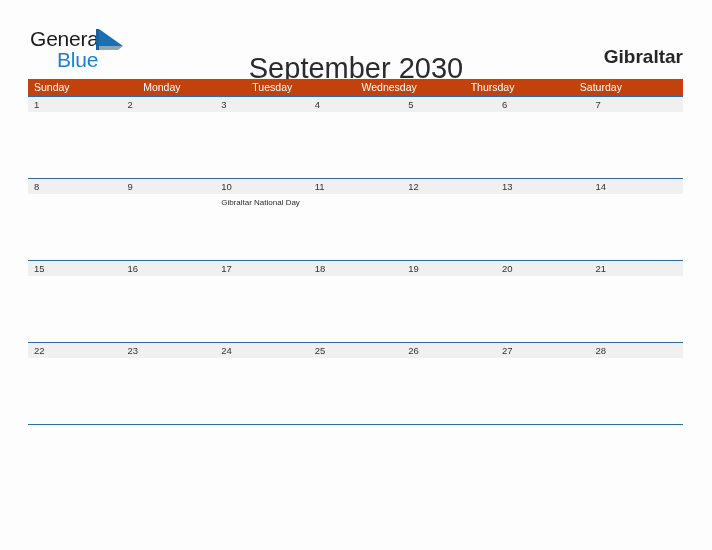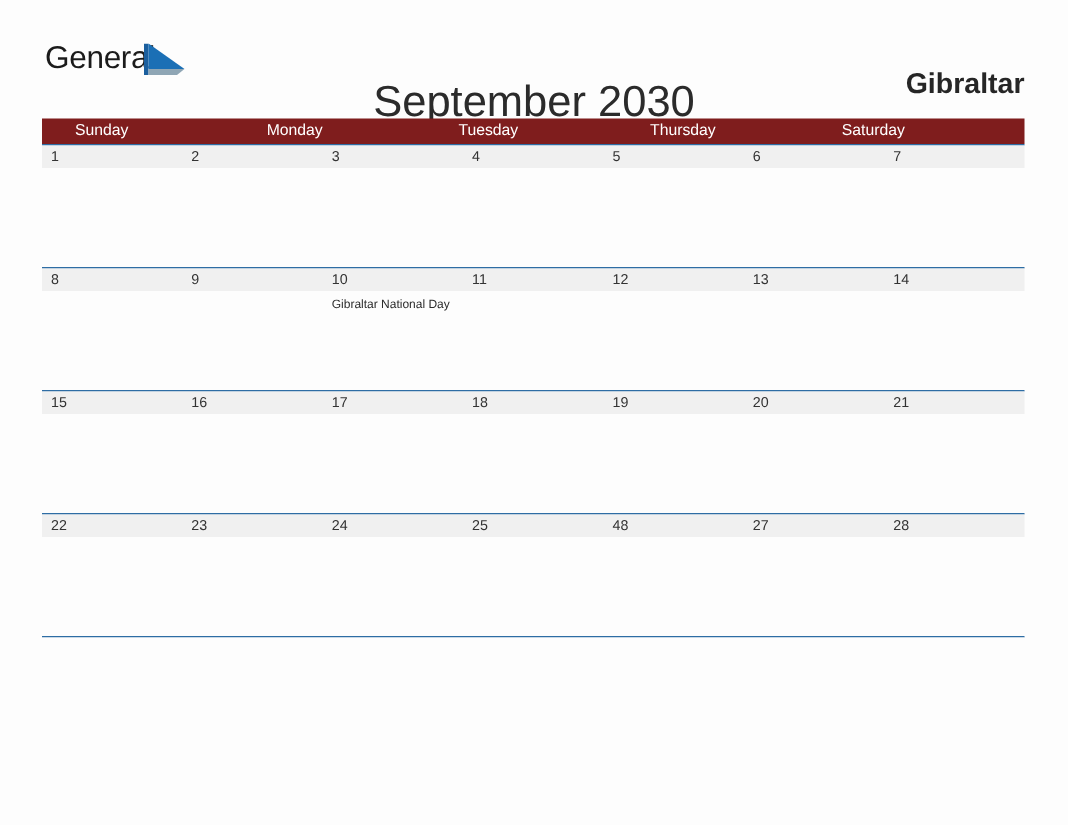--- a/index.html
+++ b/index.html
@@ -86,23 +86,22 @@
   
   .calendar {
     position: absolute;
     left: 28px;
     top: 79px;
     width: 655px;
   }
 
   .weekday-header {
     display: flex;
-    background: #7f1d1d;
+    background: #c2410c;
     height: 17px;
-    padding-left: 16px;
   }
   .weekday-cell {
     flex: 1 1 0;
     color: #ffffff;
     font-size: 10.5px;
     line-height: 17px;
     padding-left: 6px;
     box-sizing: border-box;
     font-family: "Liberation Sans", sans-serif;
   }
@@ -156,33 +155,35 @@
     <span class="brand-row1">
       <span class="brand-general">General</span>
       <span class="brand-flag">
         <svg width="28" height="21" viewBox="0 0 28 21" xmlns="http://www.w3.org/2000/svg">
           <rect x="0" y="0" width="3" height="21" fill="#1b5f9e"></rect>
           <polygon points="3,0 27,17 3,17" fill="#1b6fb5"></polygon>
           <polygon points="3,17 27,17 22,21 3,21" fill="#8fa6b5"></polygon>
         </svg>
       </span>
     </span>
+    <span class="brand-blue">Blue</span>
   </div>
 
   <div class="cal-title">September 2030</div>
 
   <div class="cal-locale">Gibraltar</div>
 </div>
 
 <div class="calendar">
 
   <div class="weekday-header">
     <div class="weekday-cell">Sunday</div>
     <div class="weekday-cell">Monday</div>
     <div class="weekday-cell">Tuesday</div>
+    <div class="weekday-cell">Wednesday</div>
     <div class="weekday-cell">Thursday</div>
     <div class="weekday-cell">Saturday</div>
   </div>
 
   <div class="week-row">
     <div class="date-band">
       <div class="date-cell">1</div>
       <div class="date-cell">2</div>
       <div class="date-cell">3</div>
       <div class="date-cell">4</div>
@@ -242,21 +243,21 @@
       <div class="event-cell"></div>
     </div>
   </div>
 
   <div class="week-row">
     <div class="date-band">
       <div class="date-cell">22</div>
       <div class="date-cell">23</div>
       <div class="date-cell">24</div>
       <div class="date-cell">25</div>
-      <div class="date-cell">48</div>
+      <div class="date-cell">26</div>
       <div class="date-cell">27</div>
       <div class="date-cell">28</div>
     </div>
     <div class="event-band">
       <div class="event-cell"></div>
       <div class="event-cell"></div>
       <div class="event-cell"></div>
       <div class="event-cell"></div>
       <div class="event-cell"></div>
       <div class="event-cell"></div>

